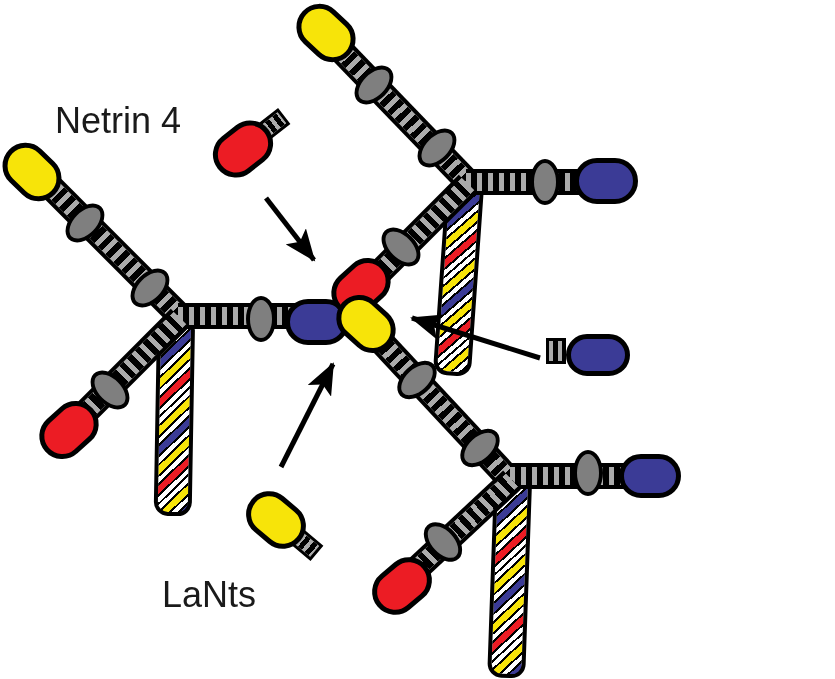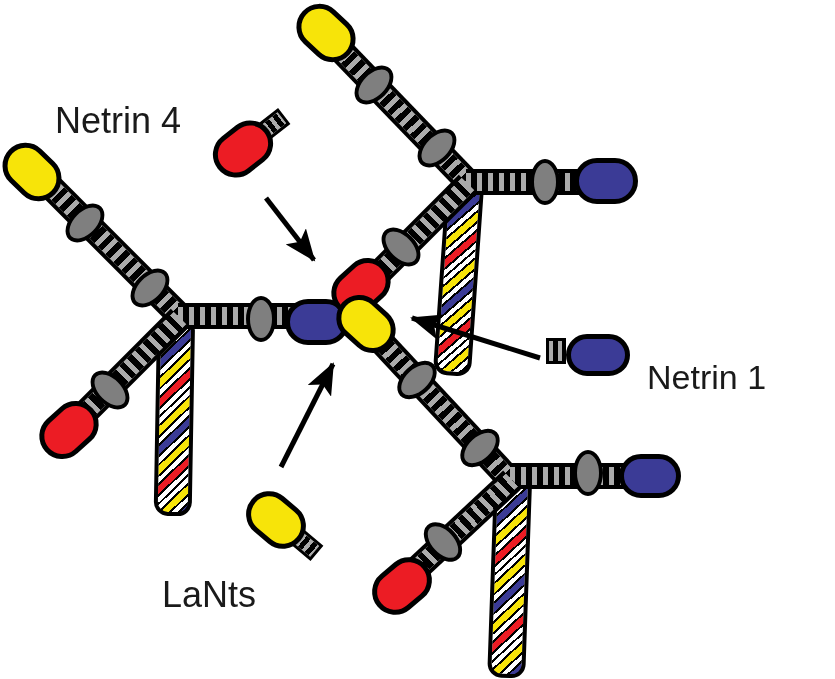--- a/index.html
+++ b/index.html
@@ -115,15 +115,14 @@
       <marker id="ah" markerUnits="userSpaceOnUse" markerWidth="34" markerHeight="26" refX="30" refY="13" orient="auto">
         <path d="M0,0 L32,13 L0,26 L7,13 z" fill="#000"></path>
       </marker>
     </defs>
     <line x1="266" y1="198" x2="314" y2="260" stroke="#000" stroke-width="5" marker-end="url(#ah)"></line>
     <line x1="540" y1="358" x2="412" y2="318" stroke="#000" stroke-width="5" marker-end="url(#ah)"></line>
     <line x1="281" y1="467" x2="333" y2="364" stroke="#000" stroke-width="5" marker-end="url(#ah)"></line>
   </svg>
 
   <div class="label" style="left:55px;top:100px;font-size:36px;">Netrin 4</div>
-  <div class="label" style="left:647px;top:358px;font-size:34px;">Netrin 1</div>
   <div class="label" style="left:162px;top:551px;font-size:36px;margin-top:23px;">LaNts</div>
 </div>
 
 </body></html>

